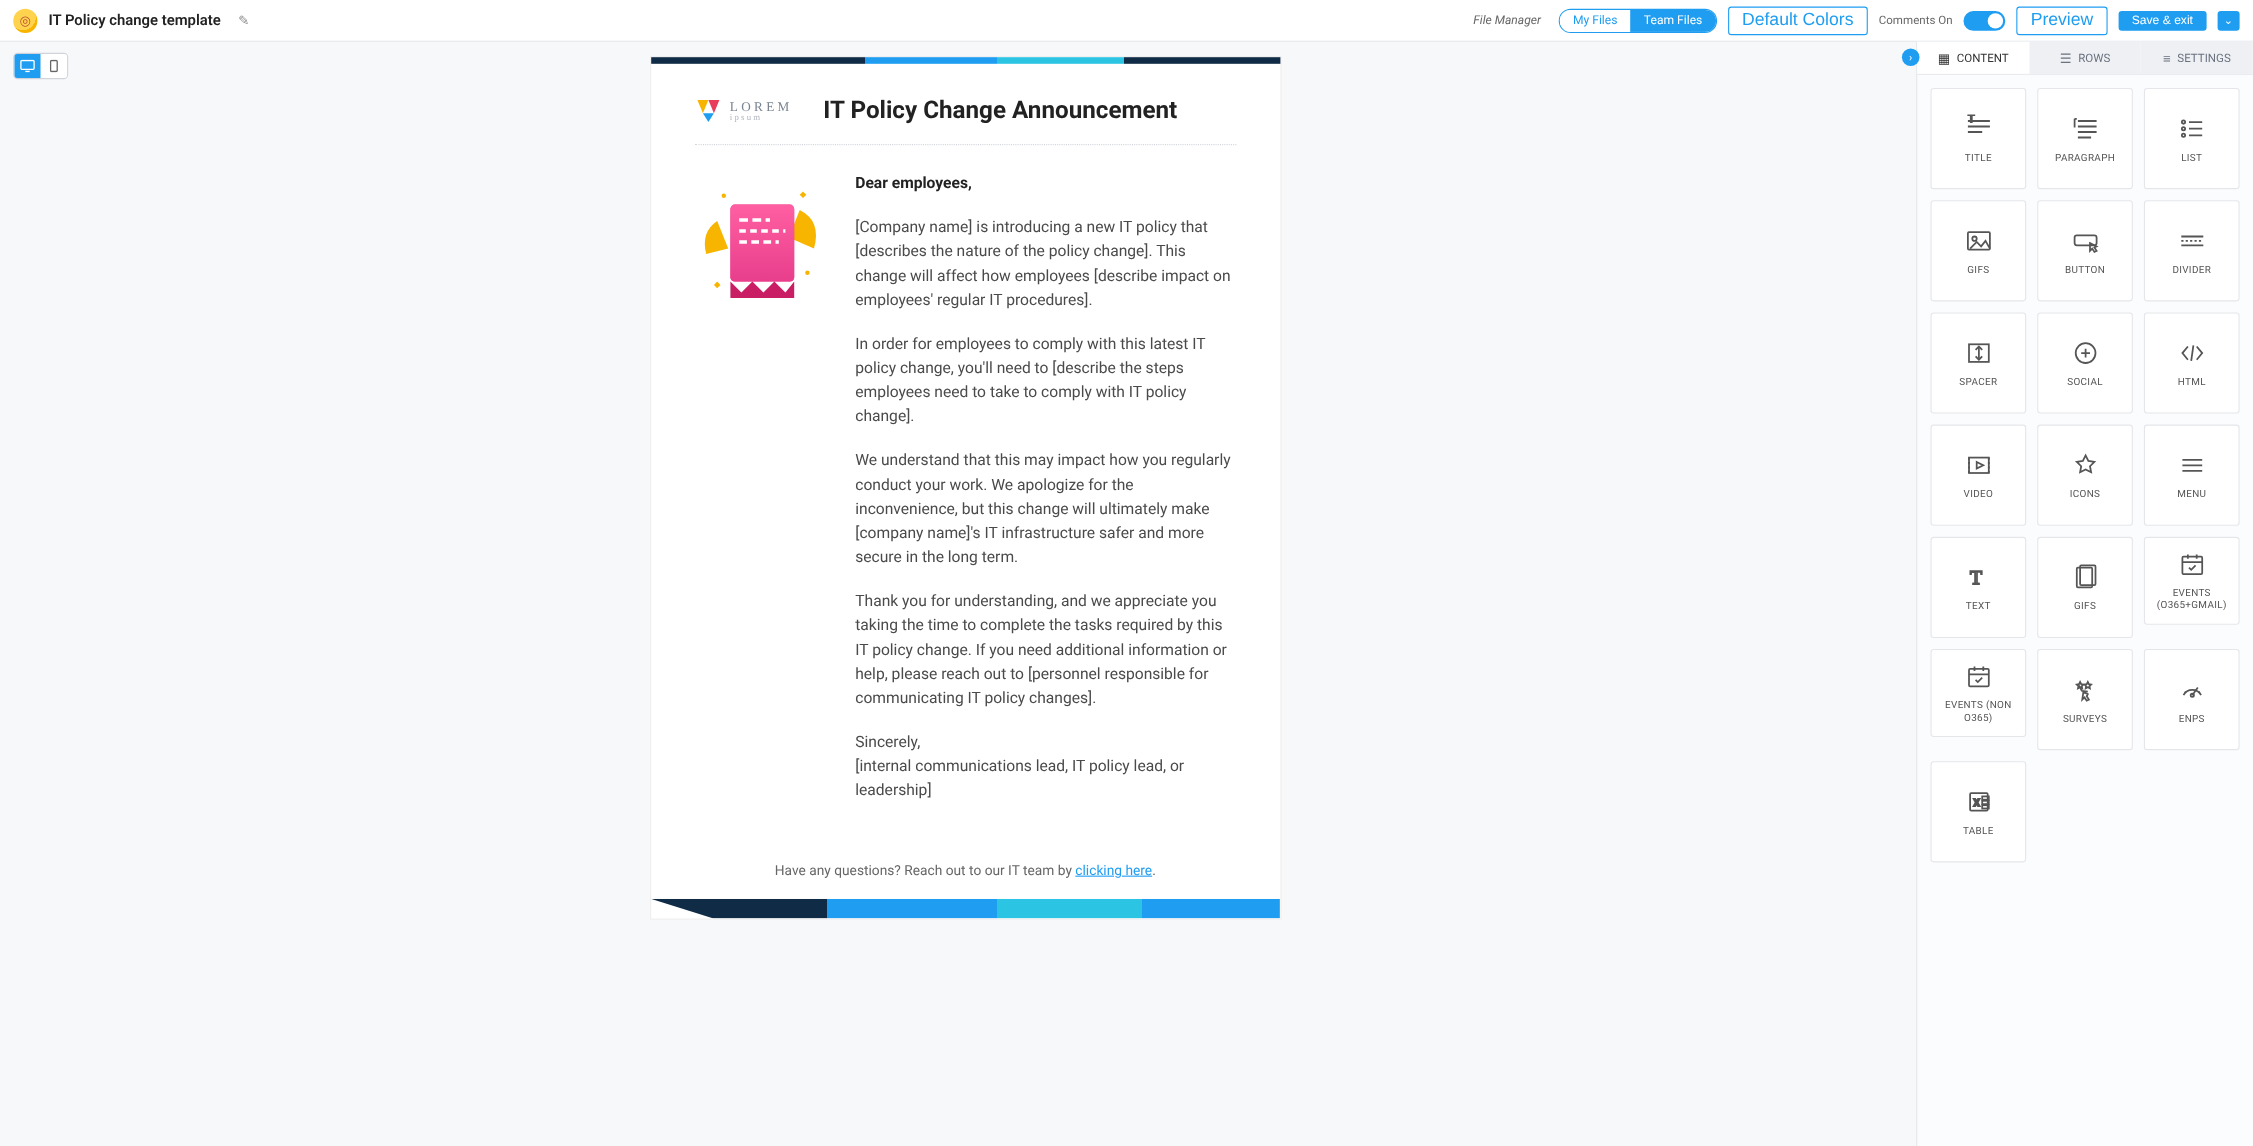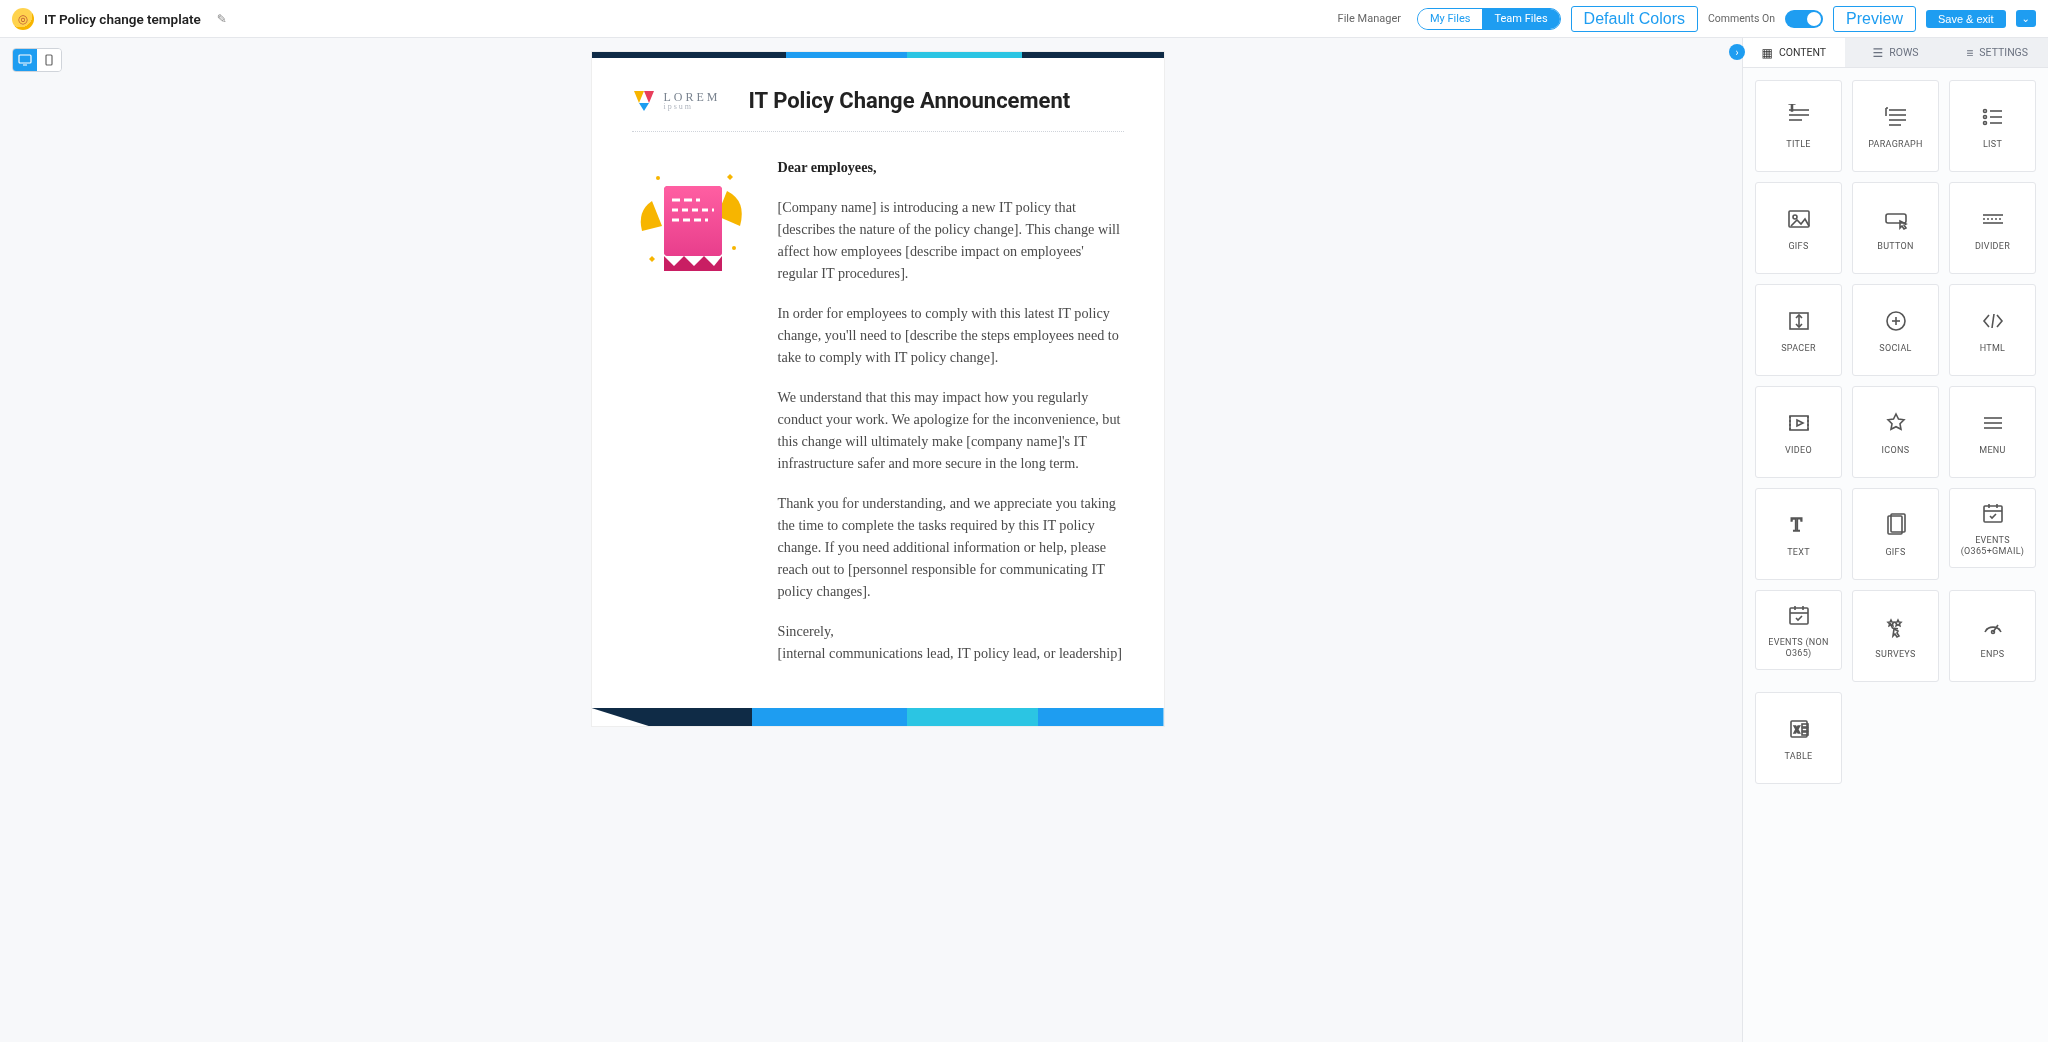--- a/index.html
+++ b/index.html
@@ -2,21 +2,21 @@
 <html><head>
 <meta charset="utf-8">
 <style>
   * { box-sizing: border-box; margin: 0; padding: 0; }
   body { font-family: -apple-system, "Segoe UI", Roboto, Arial, sans-serif; background: #f7f8fa; color: #333; height: 100vh; overflow: hidden; }
   .topbar { height: 38px; background: #fff; border-bottom: 1px solid #e5e7eb; display: flex; align-items: center; padding: 0 12px; gap: 10px; }
   .logo-badge { width: 22px; height: 22px; border-radius: 50%; background: radial-gradient(circle at 40% 35%, #ffd34e 0 60%, #f7b500 60%); display:flex;align-items:center;justify-content:center;font-size:12px;color:#b53; }
   .doc-title { font-weight: 600; font-size: 13.5px; color: #222; }
   .edit-pencil { margin-left: 6px; color: #888; font-size: 12px; }
   .spacer-flex { flex: 1; }
-  .file-mgr { font-size: 11px; color: #666; margin-right: 6px; }
+  .file-mgr { font-size: 11px; color: #666; margin-right: 6px; font-style: italic; }
   .pill-group { display: inline-flex; border: 1px solid #1e9df1; border-radius: 20px; overflow: hidden; height: 22px; }
   .pill-group span { padding: 0 12px; font-size: 11px; line-height: 20px; cursor: pointer; }
   .pill-inactive { color: #1e9df1; background: #fff; }
   .pill-active { background: #1e9df1; color: #fff; }
   .btn-outline { border: 1px solid #1e9df1; color: #1e9df1; background: #fff; border-radius: 3px; padding: 3px 12px; font-size: 16px; cursor: pointer; }
   .comments-label { font-size: 10.5px; color: #666; }
   .toggle { width: 38px; height: 18px; border-radius: 20px; background: #1e9df1; position: relative; cursor: pointer; }
   .toggle::after { content:""; position:absolute; right:2px; top:2px; width:14px; height:14px; background:#fff; border-radius:50%; }
   .btn-primary { background: #1e9df1; color: #fff; border-radius: 3px; padding: 3px 12px; font-size: 11px; cursor: pointer; border:none; }
   .btn-caret { background: #1e9df1; color:#fff; border-radius:3px; padding:3px 6px; font-size:10px; cursor:pointer; }
@@ -32,21 +32,21 @@
   .head-row { display:flex; align-items:center; gap: 28px; border-bottom: 1px dotted #cfd3da; padding-bottom: 18px; margin-bottom: 24px; }
   .brand-logo { display:flex; align-items:center; gap:8px;font-family:Liberation Serif, serif; }
   .brand-mark { width:24px; height:24px; position:relative; }
   .brand-mark svg { width:24px; height:24px; }
   .brand-text { font-size: 12px; letter-spacing: 3px; color:#7a8490; line-height:1; }
   .brand-text small{ display:block; font-size:8px; letter-spacing:2px; color:#b0b6bf;}
   .email-title { font-size: 22px; font-weight: 700; color:#222; }
   .body-row { display:flex; gap: 26px; }
   .illus { width:120px; flex-shrink:0; }
   .illus svg { width:120px; height:auto; }
-  .body-text { font-size: 14.2px; line-height: 1.55; color:#4a4a4a;font-family:Liberation Serif, serif; }
+  .body-text { font-size: 14.2px; line-height: 1.55; color:#4a4a4a; }
   .body-text .greet { font-weight:700; color:#222; display:block; margin-bottom: 18px; }
   .body-text p { margin-bottom: 18px; }
   .footer-q { text-align:center; font-size:12.5px; color:#666; padding: 10px 0 18px; }
   .footer-q a { color:#1e9df1; text-decoration: underline; }
   .bottom-deco { height: 18px; background: linear-gradient(90deg,#0f2b46 0 28%,#1e9df1 28% 55%,#2bc5e3 55% 78%,#1e9df1 78%); clip-path: polygon(0 0,100% 0,100% 100%,10% 100%); }
   
   .right-panel { width: 306px; border-left:1px solid #e4e6ea; background:#fbfcfd; display:flex; flex-direction:column; position:relative; }
   .collapse-tab { position:absolute; left:-14px; top:6px; width:16px; height:16px; border-radius:50%; background:#1e9df1; color:#fff; font-size:10px; display:flex; align-items:center; justify-content:center; cursor:pointer; }
   .rp-tabs { display:flex; height:30px; border-bottom:1px solid #e4e6ea; }
   .rp-tab { flex:1; display:flex; align-items:center; justify-content:center; gap:6px; font-size:10.5px; color:#6b7280; cursor:pointer; background:#eef0f3; }
@@ -143,20 +143,23 @@
             <div class="body-text">
               <span class="greet">Dear employees,</span>
               <p>[Company name] is introducing a new IT policy that [describes the nature of the policy change]. This change will affect how employees [describe impact on employees' regular IT procedures].</p>
               <p>In order for employees to comply with this latest IT policy change, you'll need to [describe the steps employees need to take to comply with IT policy change].</p>
               <p>We understand that this may impact how you regularly conduct your work. We apologize for the inconvenience, but this change will ultimately make [company name]'s IT infrastructure safer and more secure in the long term.</p>
               <p>Thank you for understanding, and we appreciate you taking the time to complete the tasks required by this IT policy change. If you need additional information or help, please reach out to [personnel responsible for communicating IT policy changes].</p>
               <p><span>Sincerely,</span><br><span>[internal communications lead, IT policy lead, or leadership]</span></p>
             </div>
           </div>
         </div>
+        <div class="footer-q">
+          <span>Have any questions? Reach out to our IT team by </span><a href="#">clicking here</a>.
+        </div>
         <div class="bottom-deco"></div>
       </div>
     </div>
   </div>
 
   <div class="right-panel">
     <div class="collapse-tab">›</div>
     <div class="rp-tabs">
       <div class="rp-tab active">
           <span class="rp-tab-ico">▦</span>

